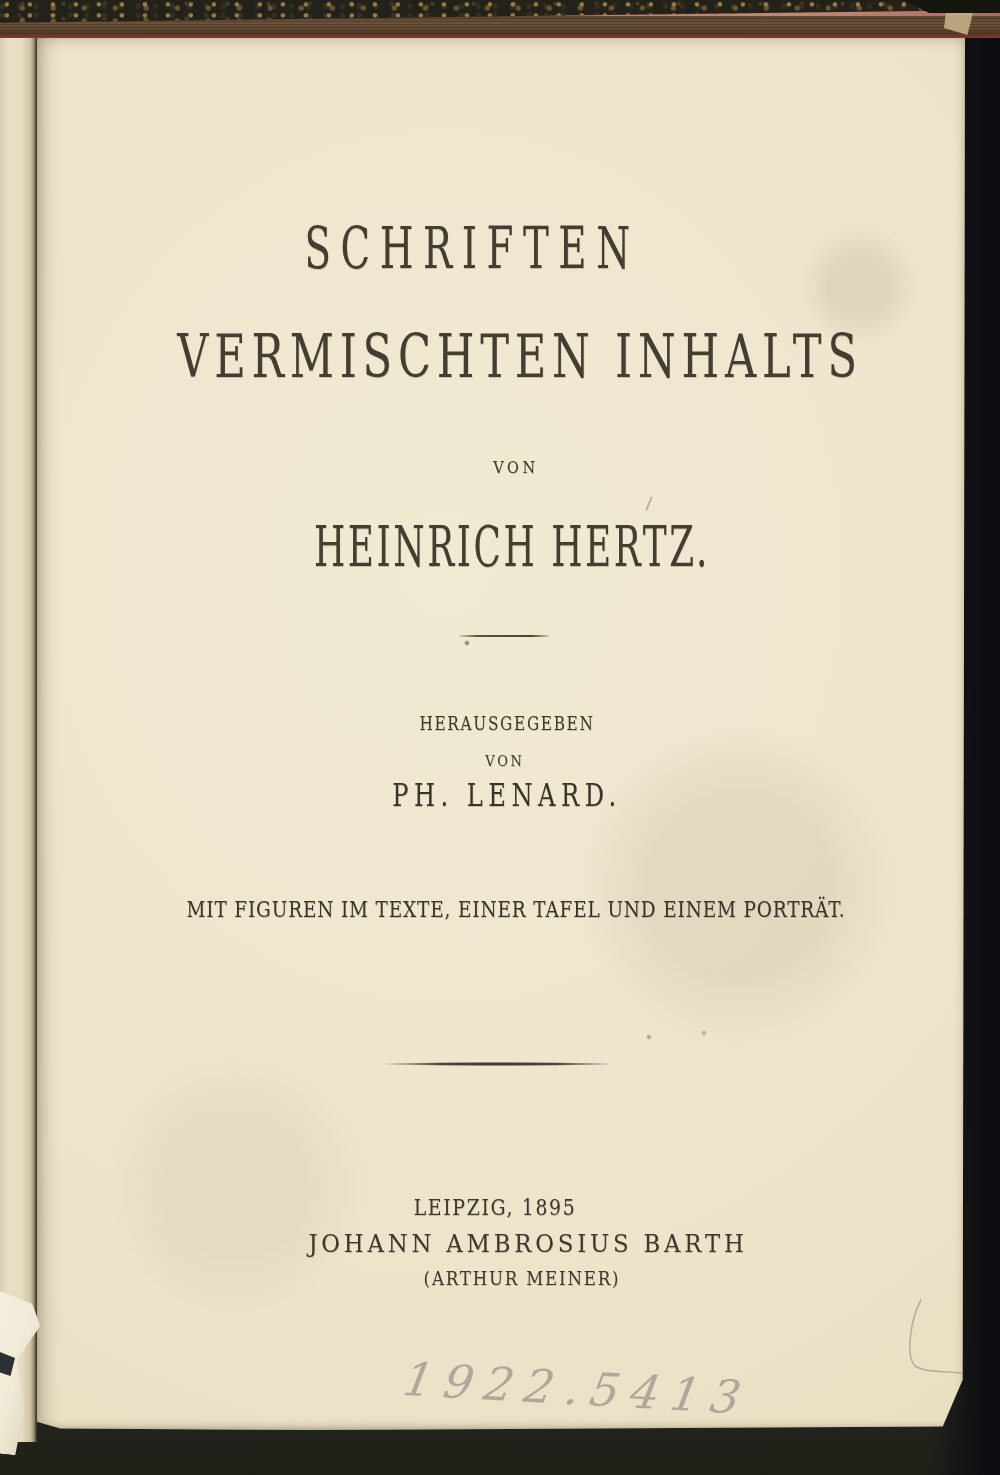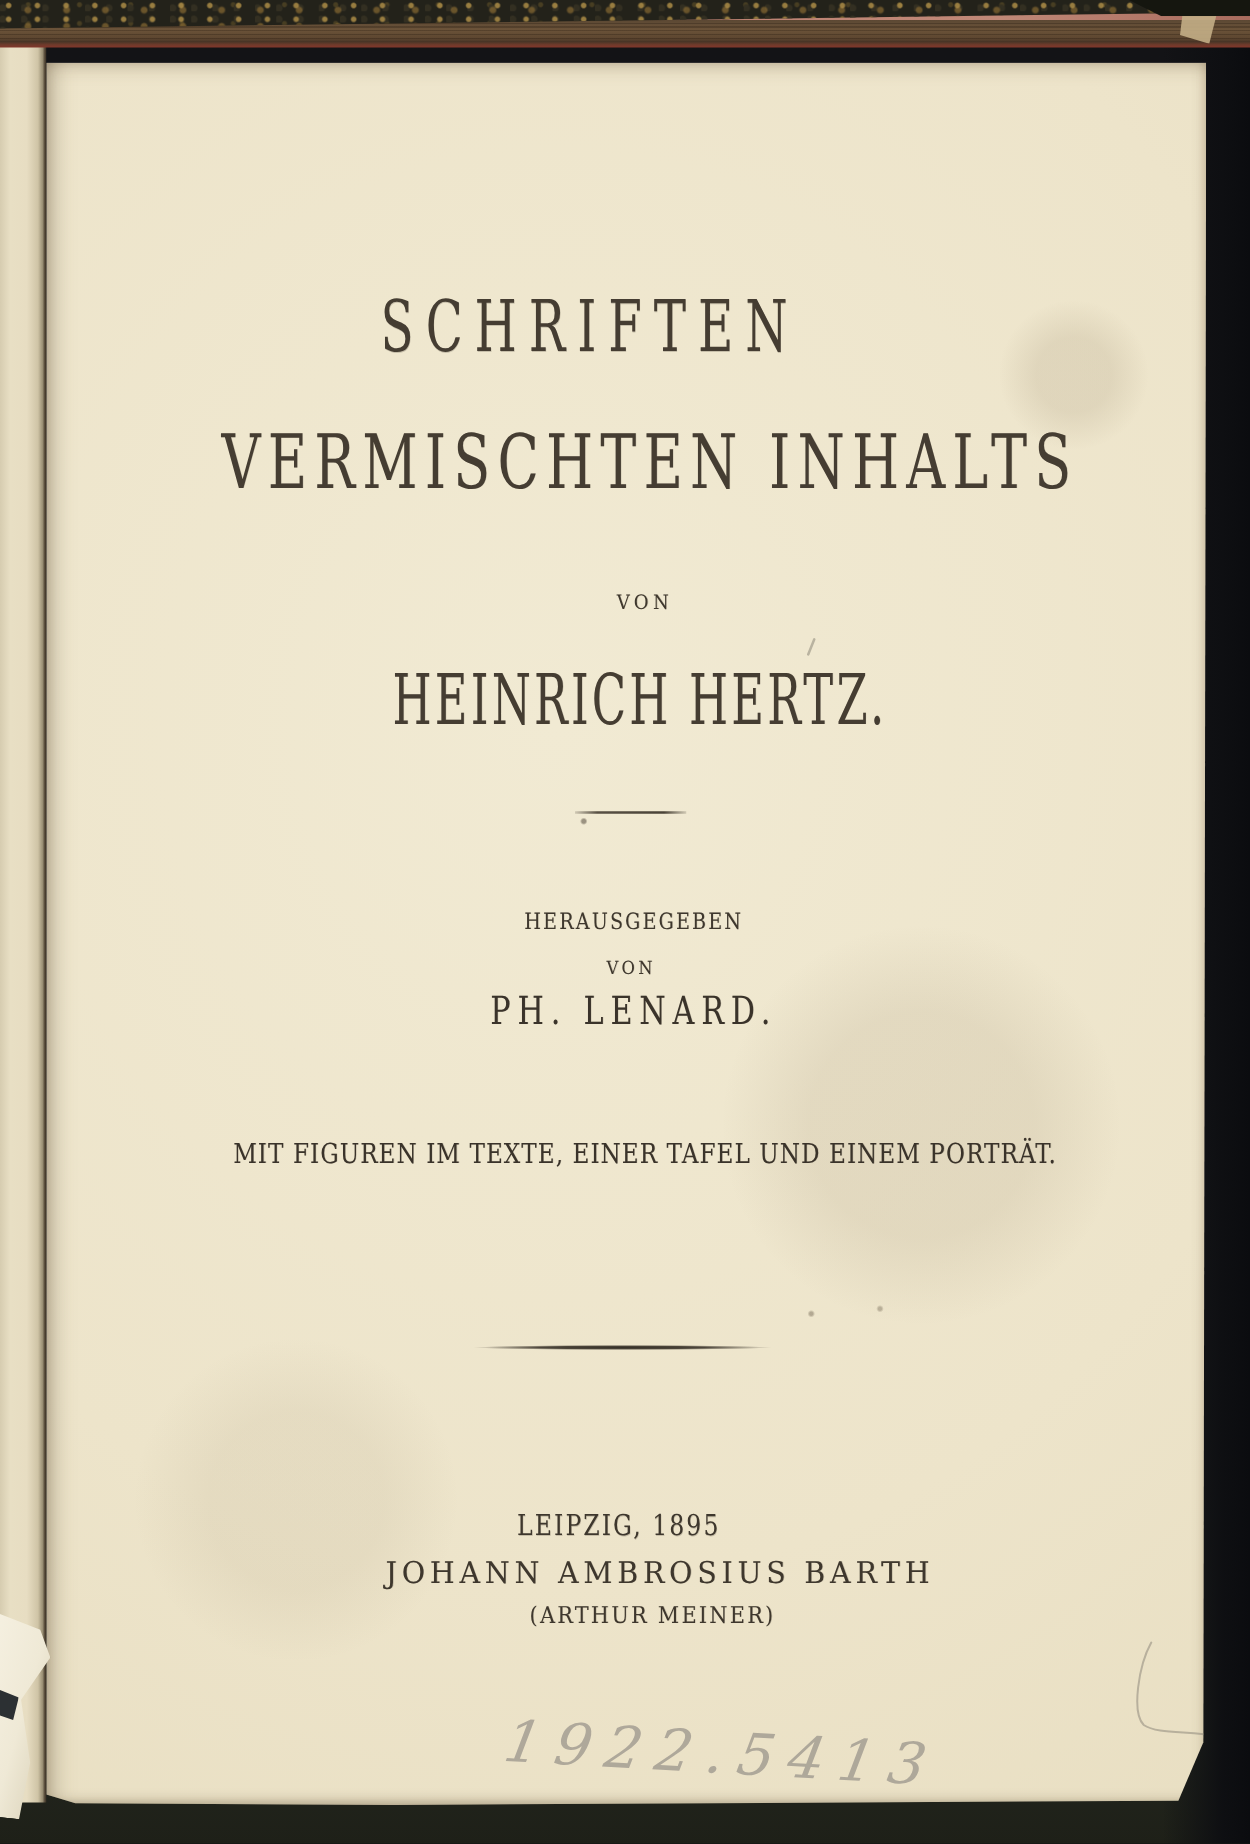--- a/index.html
+++ b/index.html
@@ -10,21 +10,21 @@
       linear-gradient(270deg,#0b0c0f 0px,#0e0f12 22px,rgba(14,15,18,0) 70px),
       linear-gradient(180deg,#15150f 0px,#131316 40px,#131417 46%,#191b1c 78%,#23261f 94%,#1e2018 100%);
   }
   
   .left-strip{
     position:absolute;left:0;top:34px;width:37px;height:1408px;
     background:linear-gradient(90deg,#d6ccb0 0,#e8dfc4 22%,#e7ddc2 58%,#cfc4a6 82%,#9a8f74 92%,#504434 97%,#3b3226 100%);
   }
   
   .page{
-    position:absolute;left:37px;top:50px;width:928px;height:1394px;
+    position:absolute;left:37px;top:36px;width:928px;height:1394px;
     background:
       radial-gradient(130% 95% at 44% 38%, #f1ead3 0%, #ede4ca 52%, #e7ddc0 88%, #e2d7b8 100%);
     clip-path:polygon(0 0,100% 0,99.75% 96.4%,97.6% 99.75%,30% 100%,2.5% 99.9%,0 99.4%);
     box-shadow:
       inset 16px 0 20px -14px rgba(96,80,56,.55),
       inset 0 12px 16px -11px rgba(110,90,60,.4),
       inset -8px 0 12px -9px rgba(110,90,60,.45),
       inset 0 -8px 10px -7px rgba(96,80,56,.5);
   }
   .page::before{ 

